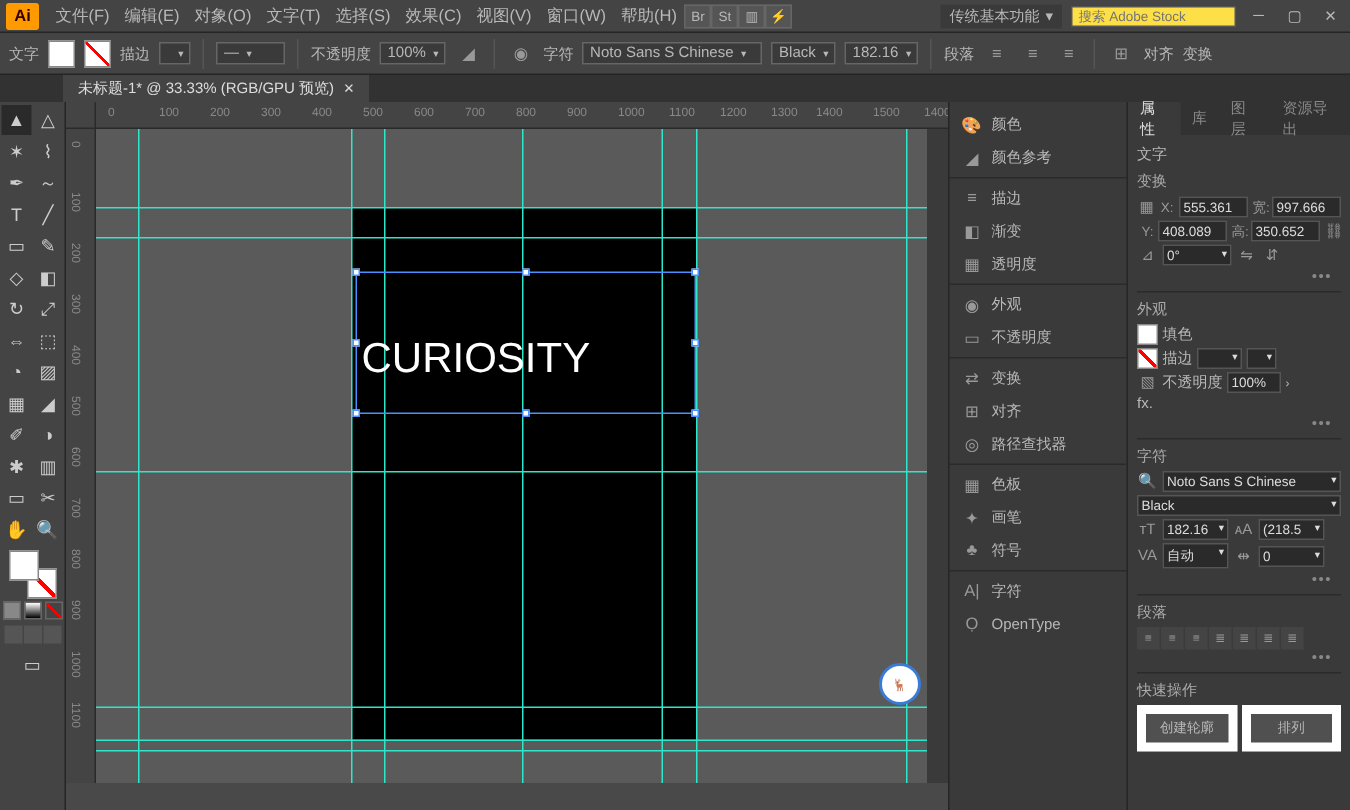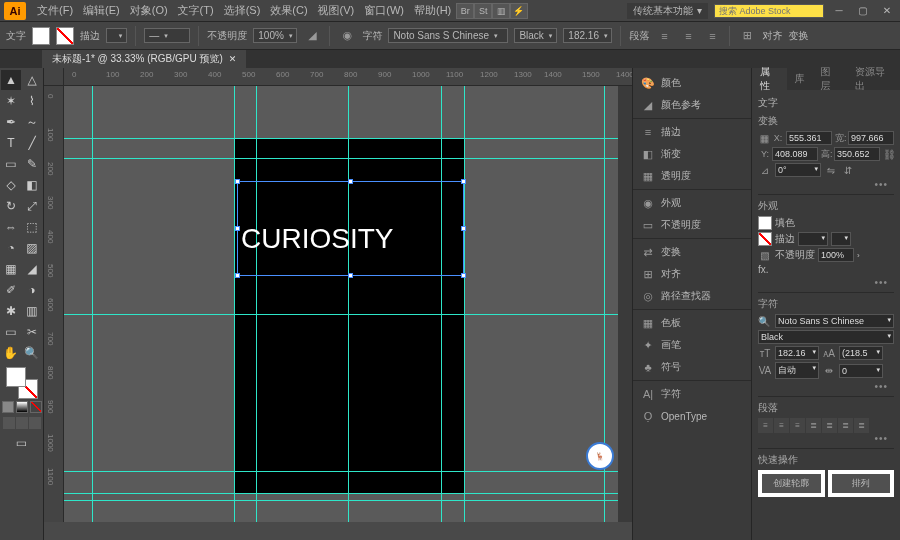--- a/index.html
+++ b/index.html
@@ -82,21 +82,21 @@
 .rtab { padding:0 8px; height:100%; display:flex; align-items:center; cursor:pointer; color:#888;}
 .rtab.act { background:#3a3a3a; color:#ddd;}
 .rp-sec { padding:4px 6px;}
 .rp-title { font-size:10px; color:#aaa; margin:4px 0 3px;}
 .rp-row { display:flex; align-items:center; gap:3px; margin:2px 0;}
 .rp-lbl { font-size:9px; color:#999; width:10px;}
 .rp-in { background:#2a2a2a; border:1px solid #555; color:#ddd; font-size:9px; padding:1px 2px; width:46px;}
 .rp-ico { width:14px; height:14px; display:flex; align-items:center; justify-content:center; font-size:10px; color:#999;}
 .rp-sel { background:#2a2a2a; border:1px solid #555; color:#ddd; font-size:9px; padding:1px 2px; flex:1; display:flex; justify-content:space-between;}
 .rp-sel:after{content:"▾"; font-size:7px;}
-.rp-btn { flex:1; background:#505050; border:4px solid #ffffff; padding:3px 0; text-align:center; font-size:9px; cursor:pointer;}
+.rp-btn { flex:1; background:#505050; border:6px solid #ffffff; padding:3px 0; text-align:center; font-size:9px; cursor:pointer;}
 .hr { height:1px; background:#2a2a2a; margin:4px 0;}
 .align-row { display:flex; gap:1px;}
 .align-row div { width:15px; height:15px; background:#444; display:flex; align-items:center; justify-content:center; font-size:8px; color:#999; cursor:pointer;}
 .dots { text-align:right; padding:0 6px; color:#888; letter-spacing:1px;}
 .none-sw { width:14px; height:14px; background:#fff; position:relative; border:1px solid #888;}
 .none-sw:after{content:"";position:absolute;inset:0;background:linear-gradient(to top right,transparent 44%,red 44%,red 56%,transparent 56%);}
 </style>
 </head>
 <body>
 

